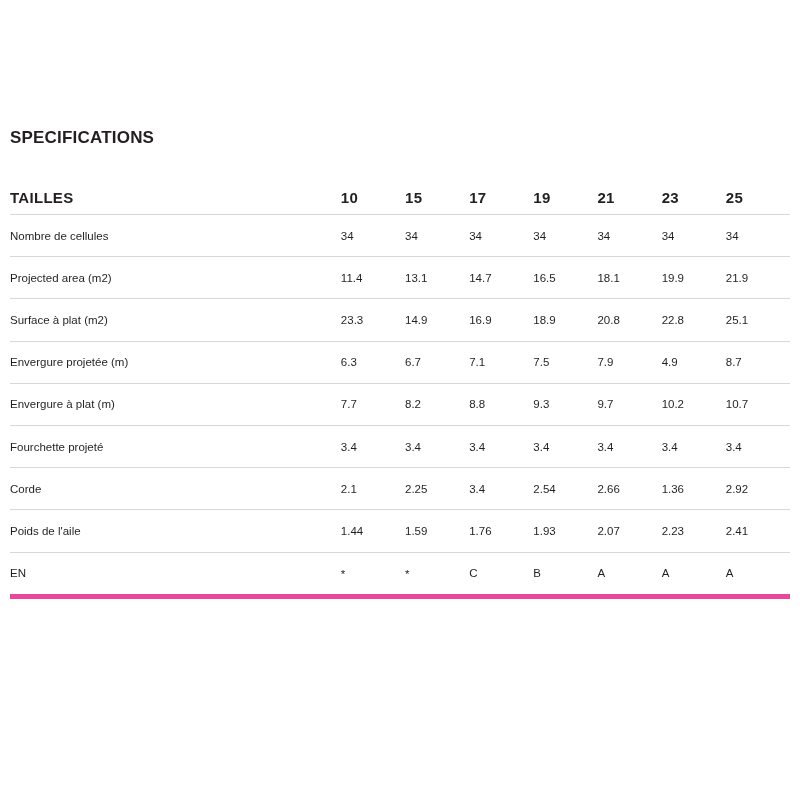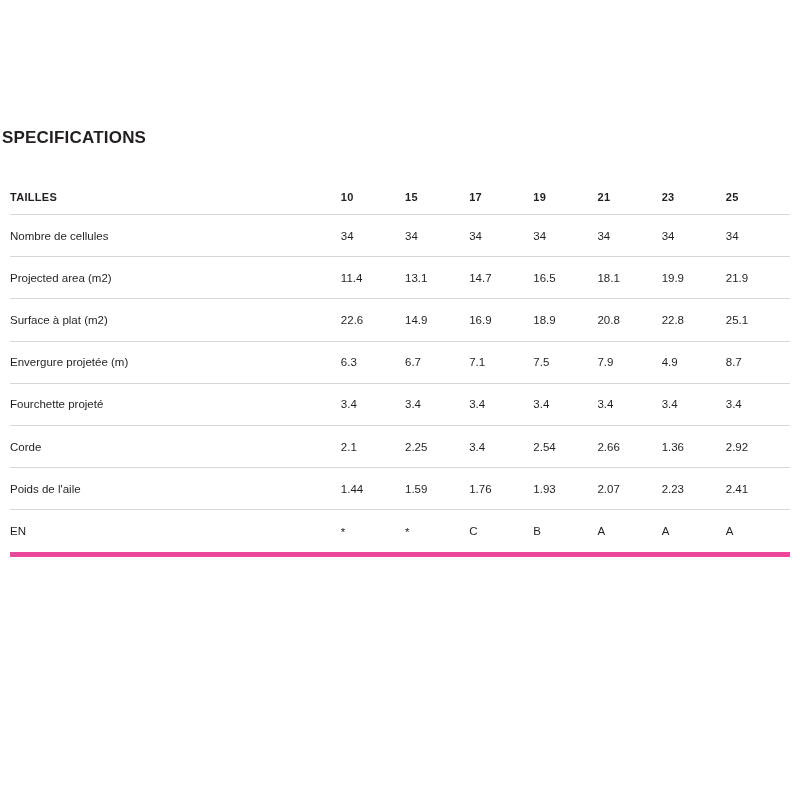--- a/index.html
+++ b/index.html
@@ -17,21 +17,21 @@
   .page {
     position: relative;
     width: 800px;
     height: 800px;
     box-sizing: border-box;
     padding: 0 10px;
   }
   .spec-title {
     position: absolute;
     top: 128px;
-    left: 2px;
+    left: 10px;
     font-size: 17px;
     font-weight: bold;
     letter-spacing: 0.2px;
     color: #231f20;
   }
   .spec-table-wrap {
     position: absolute;
     top: 180px;
     left: 10px;
     width: 780px;
@@ -48,21 +48,21 @@
     font-size: 11.5px;
     font-weight: normal;
     color: #231f20;
     padding: 0;
     height: 41.2px;
     border-bottom: 1px solid #d7d7d7;
     white-space: nowrap;
   }
   table.spec thead th {
     font-weight: bold;
-    font-size: 11px;
+    font-size: 15px;
     letter-spacing: 0.3px;
     height: 34px;
     border-bottom: 1px solid #d7d7d7;
   }
   table.spec tbody tr:last-child td {
     border-bottom: 5px solid #ec4899;
   }
   col.label-col { width: 330px; }
   col.size-col  { width: 64px; }
   .cell-star {
@@ -122,40 +122,50 @@
           <td>13.1</td>
           <td>14.7</td>
           <td>16.5</td>
           <td>18.1</td>
           <td>19.9</td>
           <td>21.9</td>
         </tr>
 
         <tr>
           <td>Surface à plat (m2)</td>
-          <td>22.6</td>
+          <td>23.3</td>
           <td>14.9</td>
           <td>16.9</td>
           <td>18.9</td>
           <td>20.8</td>
           <td>22.8</td>
           <td>25.1</td>
         </tr>
 
         <tr>
           <td>Envergure projetée (m)</td>
           <td>6.3</td>
           <td>6.7</td>
           <td>7.1</td>
           <td>7.5</td>
           <td>7.9</td>
           <td>4.9</td>
           <td>8.7</td>
         </tr>
 
+        <tr>
+          <td>Envergure à plat (m)</td>
+          <td>7.7</td>
+          <td>8.2</td>
+          <td>8.8</td>
+          <td>9.3</td>
+          <td>9.7</td>
+          <td>10.2</td>
+          <td>10.7</td>
+        </tr>
 
         <tr>
           <td>Fourchette projeté</td>
           <td>3.4</td>
           <td>3.4</td>
           <td>3.4</td>
           <td>3.4</td>
           <td>3.4</td>
           <td>3.4</td>
           <td>3.4</td>

